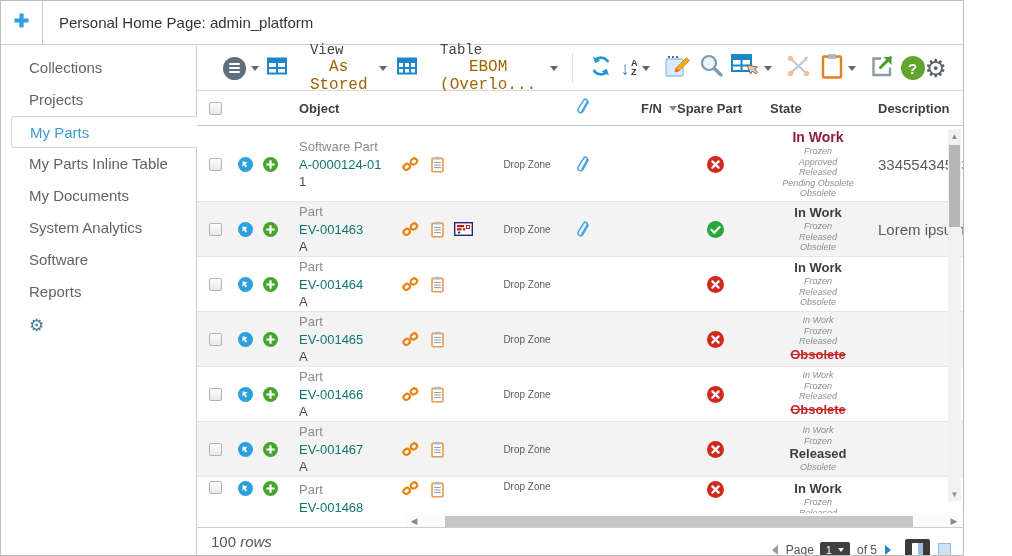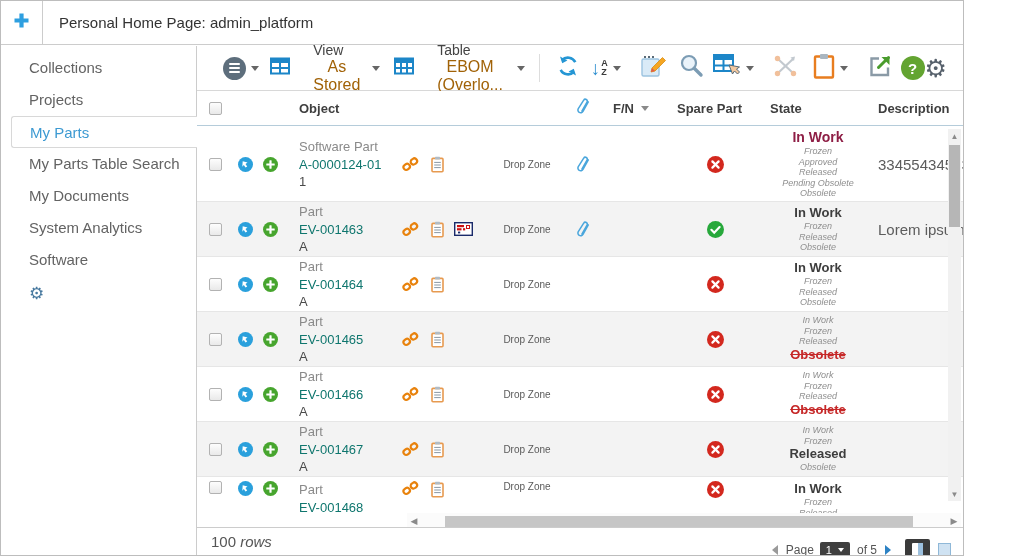--- a/index.html
+++ b/index.html
@@ -20,36 +20,36 @@
   
   .main { position:absolute; left:195px; top:45px; right:0; bottom:0; border-left:1px solid #ccc; background:#fff; }
 
   
   .toolbar { position:absolute; left:0; top:0; right:0; height:45px; border-bottom:1px solid #d8d8d8; display:flex; align-items:center; padding-left:26px; background:#fff; }
   .tb-gap14 { width:14px; } .tb-gap18 { width:18px; } .tb-gap22 { width:22px; } .tb-gap30 { width:30px; }
   .tbtn { display:flex; align-items:center; cursor:pointer; }
   .menu-circle { width:23px; height:23px; border-radius:50%; background:#5d6e7c; display:flex; flex-direction:column; align-items:center; justify-content:center; gap:2px; }
   .menu-circle i { display:block; width:11px; height:2px; background:#fff; border-radius:1px; }
   .caret { width:0; height:0; border-left:4px solid transparent; border-right:4px solid transparent; border-top:5px solid #666; margin-left:5px; }
-  .tb-label { margin-left:23px; line-height:1.15; }
+  .tb-label { margin-left:23px; line-height:1.15;font-family:Liberation Mono, monospace; }
   .tb-label .t1 { font-size:14px; color:#444; }
   .tb-label .t2 { font-size:16px; color:#a16207;text-align:center; }
   .tb-divider { width:1px; height:28px; background:#ddd; margin:0 16px 0 14px; }
   .sorticon { display:flex; align-items:center; }
   .sorticon .arr { color:#2e8fd0; font-size:19px; font-weight:bold; line-height:1; }
   .sorticon .az { display:flex; flex-direction:column; font-size:9px; font-weight:bold; color:#3b3b3b; line-height:1.05; margin-left:1px; }
   .help-circle { width:24px; height:24px; border-radius:50%; background:#63a431; color:#fff; font-weight:bold; font-size:15px; display:flex; align-items:center; justify-content:center; }
   .tb-gear { margin-left:auto; margin-right:16px; font-size:25px; color:#57616c; line-height:1; cursor:pointer; }
 
   
   .gridcols { display:grid; grid-template-columns:36px 25px 25px 112px 30px 24px 28px 100px 36px 64px 85px 112px 125px; }
   .thead { position:absolute; left:0; top:45px; right:0; height:35px; border-bottom:1px solid #b5ccda; align-items:center; background:#fff; }
   .th { font-size:13px; font-weight:bold; color:#3f3f3f; white-space:nowrap; }
   .th-object { padding-left:16px; }
-  .th-fn { display:flex; align-items:center; }
+  .th-fn { display:flex; align-items:center;justify-content:flex-end; }
   .th-fn .caret { border-top-color:#8a8a8a; margin-left:7px; }
   .th-state { padding-left:8px; }
   .th-desc { padding-left:4px; }
   .ccenter { display:flex; align-items:center; justify-content:center; }
 
   .tbody { position:absolute; left:0; top:81px; right:0; height:386px; overflow:hidden; background:#fff; }
   .trow { align-items:center; height:55px; border-bottom:1px solid #e6e6e6; background:#fff; }
   .trow.alt { background:#f3f3f3; }
   .trow.tall { height:75px; }
   .trow.clipped { height:37px; overflow:hidden; border-bottom:none; align-items:start; padding-top:4px; }
@@ -106,24 +106,25 @@
           </svg>
       </span>
     </div>
     <div class="page-title">Personal Home Page: admin_platform</div>
   </div>
 
   <div class="sidebar" id="sidebar">
       <div class="side-item">Collections</div>
       <div class="side-item">Projects</div>
       <div class="side-item active">My Parts</div>
-      <div class="side-item">My Parts Table Search</div>
+      <div class="side-item">My Parts Inline Table</div>
       <div class="side-item">My Documents</div>
       <div class="side-item">System Analytics</div>
       <div class="side-item">Software</div>
+      <div class="side-item">Reports</div>
       <div class="side-gear">⚙</div>
     </div>
 
   <div class="main">
 
     <div class="toolbar">
       <div class="tbtn">
         <span class="menu-circle">
             <i></i>
             <i></i>

